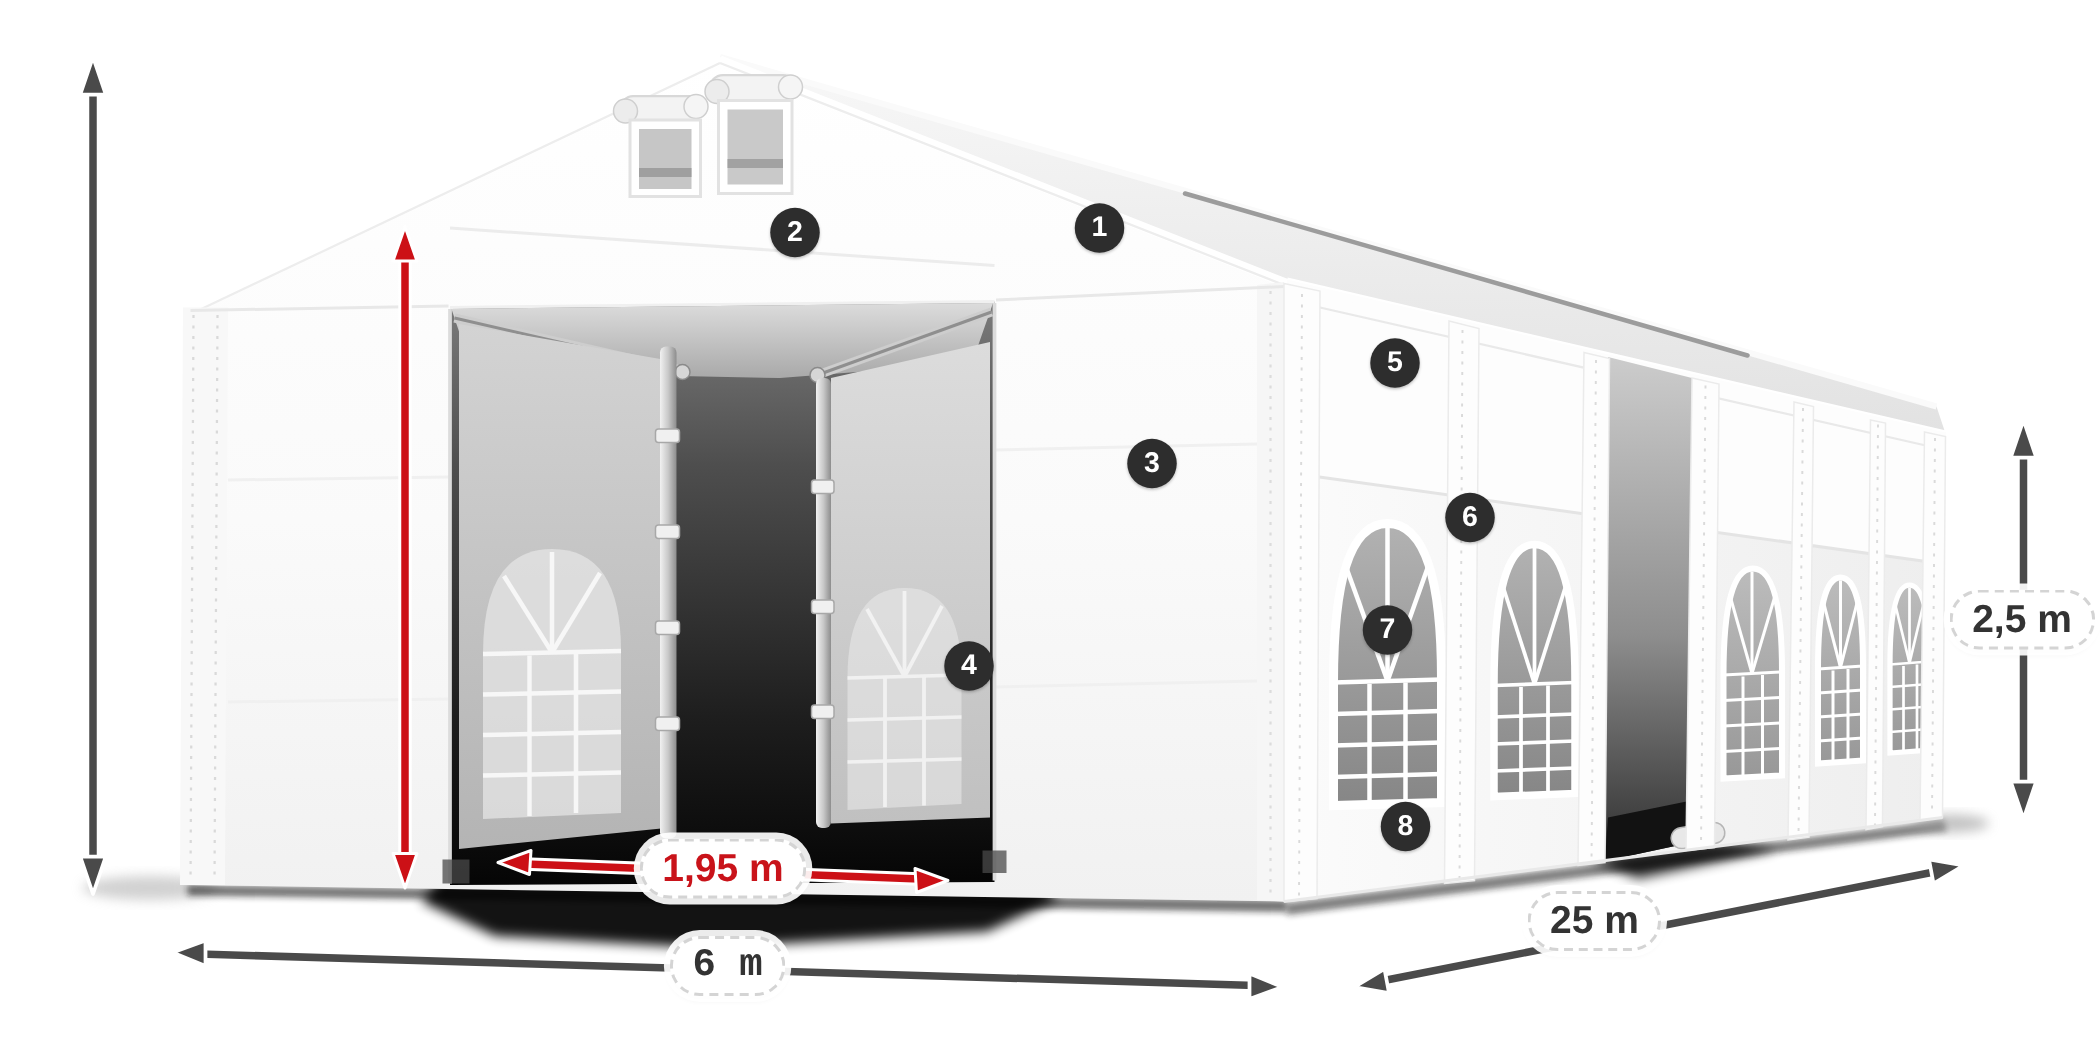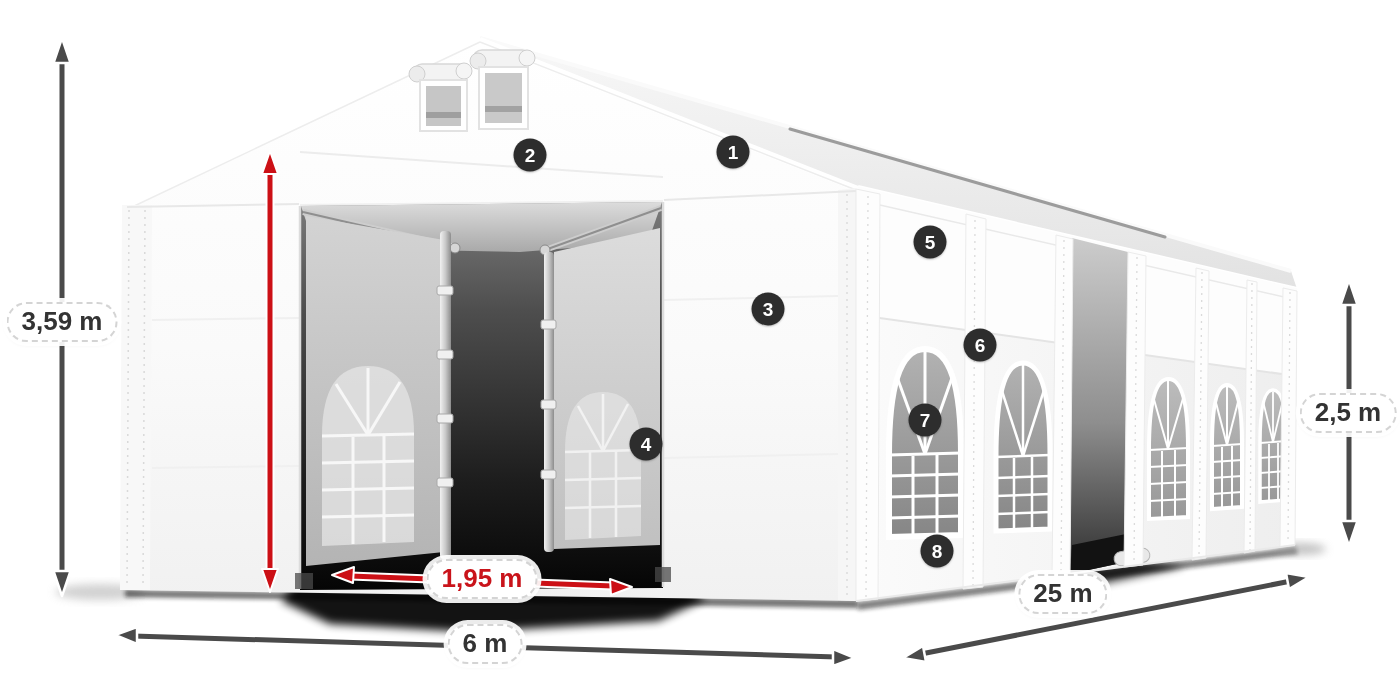--- a/index.html
+++ b/index.html
@@ -356,24 +356,23 @@
     <polygon points="1309,577 1289,589 1286,573" fill="#4a4a4a" stroke="#ffffff" stroke-width="2.5" stroke-linejoin="round"></polygon>
   </g>
   <g>
     <line x1="1349" y1="298" x2="1349" y2="528" stroke="#ffffff" stroke-width="10"></line>
     <line x1="1349" y1="298" x2="1349" y2="528" stroke="#4a4a4a" stroke-width="5"></line>
     <polygon points="1349,280 1340.5,305 1357.5,305" fill="#4a4a4a" stroke="#ffffff" stroke-width="2.5" stroke-linejoin="round"></polygon>
     <polygon points="1349,546 1340.5,521 1357.5,521" fill="#4a4a4a" stroke="#ffffff" stroke-width="2.5" stroke-linejoin="round"></polygon>
   </g>
 </svg>
 
-<div class="pill" style="left:62px;top:322px;">3,59 m</div>
 <div class="pill red" style="left:482px;top:579px;">1,95 m</div>
-<div class="pill" style="left:485px;top:644px;">6 m</div>
-<div class="pill" style="left:1063px;top:594px;">25 m</div>
+<div class="pill" style="left:485px;top:644px;font-family:Liberation Mono, monospace;">6 m</div>
+<div class="pill" style="left:1063px;top:614px;">25 m</div>
 <div class="pill" style="left:1348px;top:413px;text-align:center;">2,5 m</div>
 
 <div class="badge" style="left:733px;top:152px;">1</div>
 <div class="badge" style="left:530px;top:155px;">2</div>
 <div class="badge" style="left:768px;top:309px;">3</div>
 <div class="badge" style="left:646px;top:444px;">4</div>
 <div class="badge" style="left:930px;top:242px;">5</div>
 <div class="badge" style="left:980px;top:345px;">6</div>
 <div class="badge" style="left:925px;top:420px;">7</div>
 <div class="badge" style="left:937px;top:551px;">8</div>

